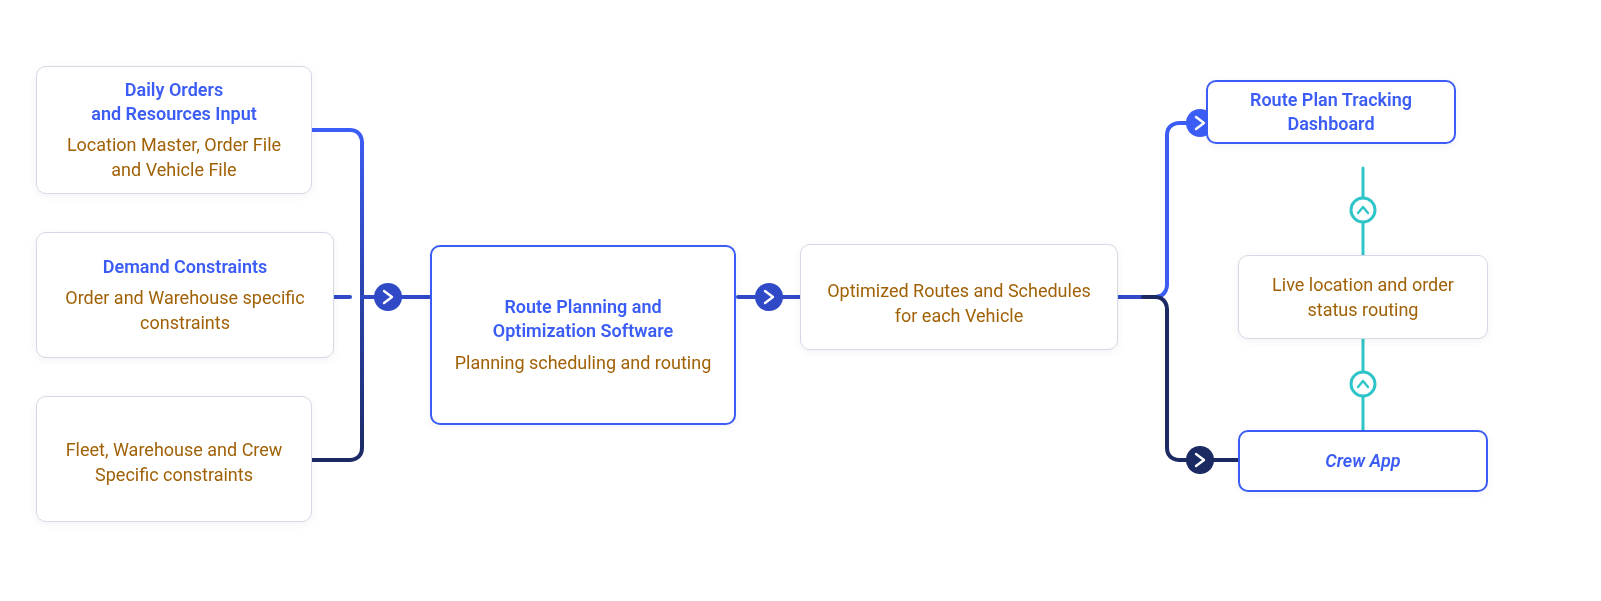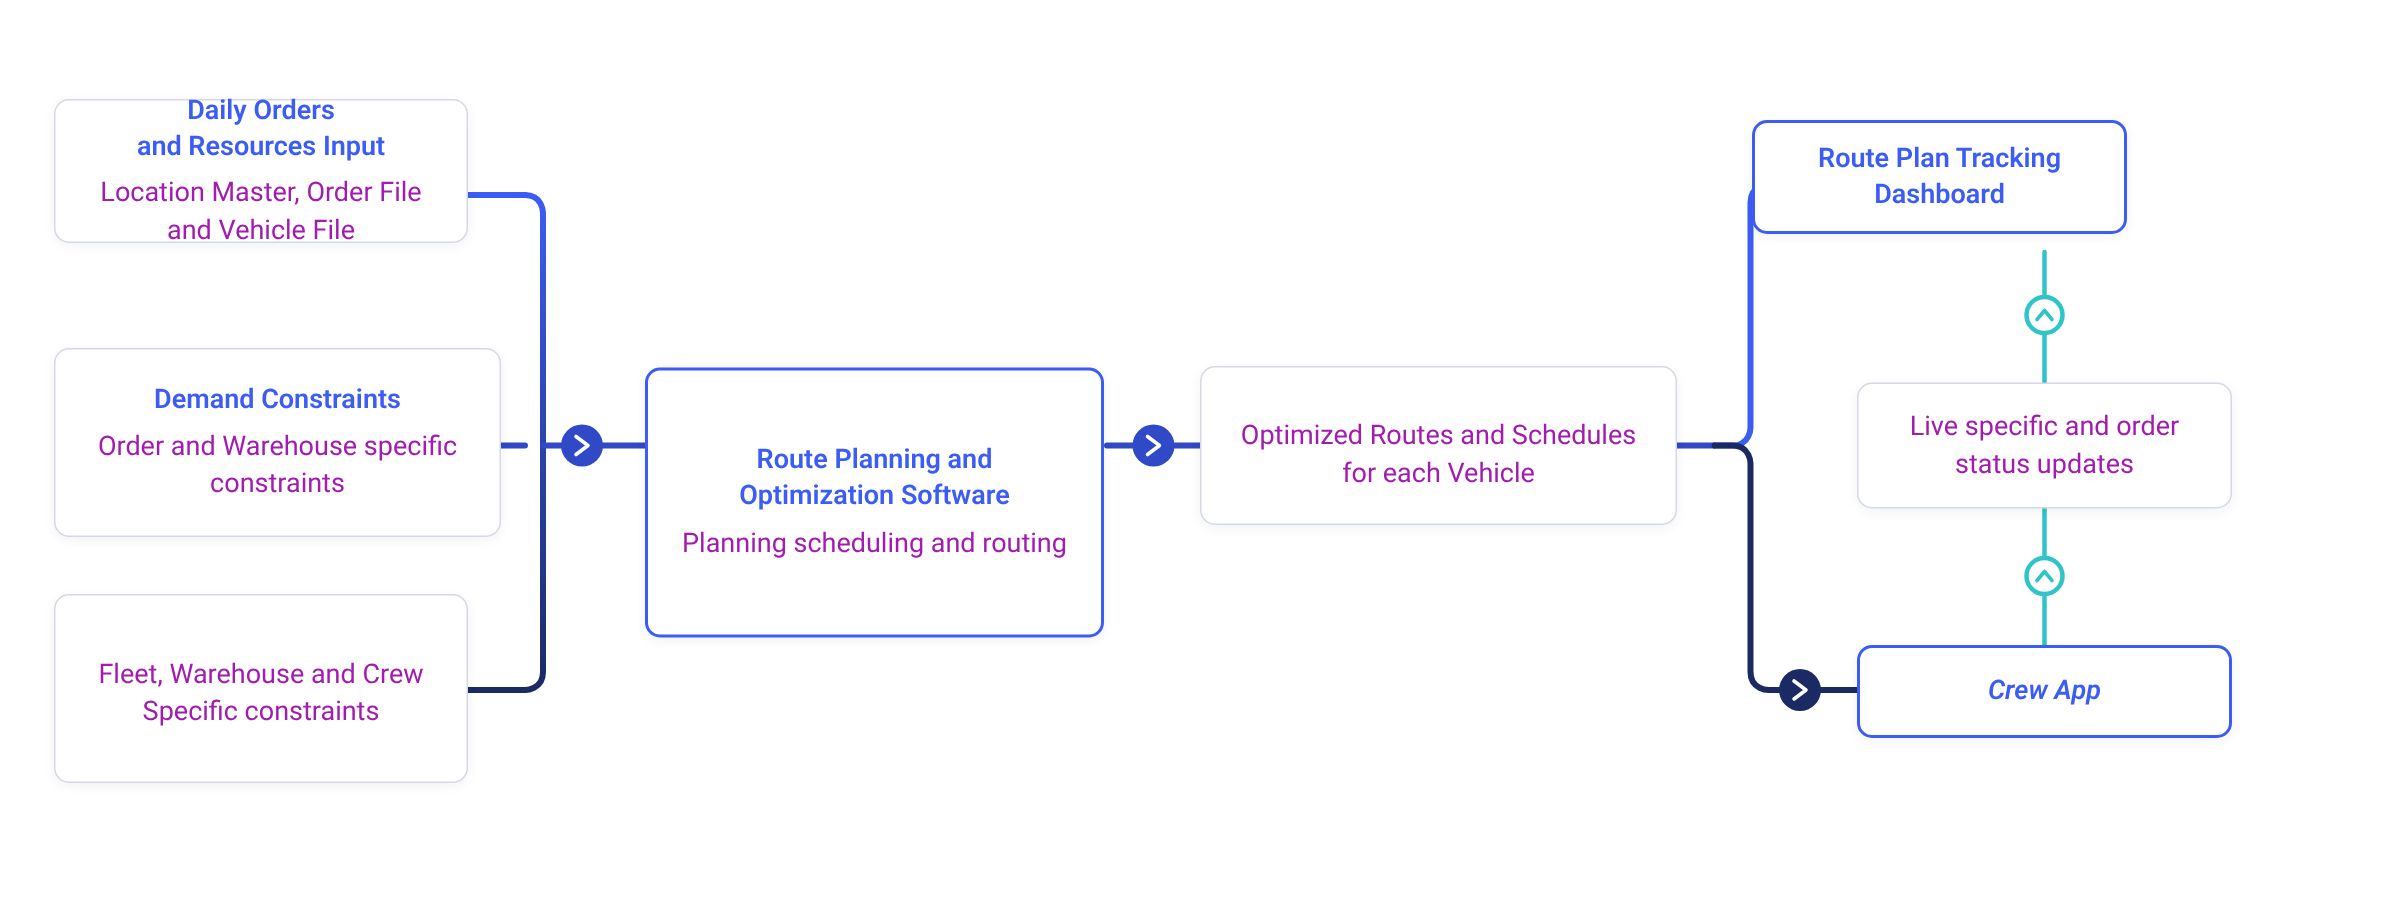--- a/index.html
+++ b/index.html
@@ -37,21 +37,21 @@
     border: 2px solid #3c5df5;
   }
   .title {
     color: #3c5df5;
     font-size: 18px;
     font-weight: 600;
     line-height: 1.35;
   }
   .body {
     margin-top: 6px;
-    color: #a21caf;
+    color: #a16207;
     font-size: 18px;
     line-height: 1.4;
     text-align: center;
   }
 </style>
 </head>
 <body>
 
 <svg class="conn" viewBox="0 0 1601 601">
   <defs>
@@ -120,21 +120,21 @@
   <g>
     <circle cx="1363" cy="384" r="12" fill="#fff" stroke="#2fc4c8" stroke-width="3"></circle>
     <polyline points="1358,387 1363,381 1368,387" fill="none" stroke="#2fc4c8" stroke-width="2.4" stroke-linecap="round" stroke-linejoin="round"></polyline>
   </g>
   <g>
     <circle cx="1363" cy="210" r="12" fill="#fff" stroke="#2fc4c8" stroke-width="3"></circle>
     <polyline points="1358,213 1363,207 1368,213" fill="none" stroke="#2fc4c8" stroke-width="2.4" stroke-linecap="round" stroke-linejoin="round"></polyline>
   </g>
 </svg>
 
-<div class="card" style="left:36px; top:66px; width:276px; height:96px;">
+<div class="card" style="left:36px; top:66px; width:276px; height:128px;">
   <div class="title">Daily Orders<br>and Resources Input</div>
   <div class="body">Location Master, Order File and Vehicle File</div>
 </div>
 
 <div class="card" style="left:36px; top:232px; width:298px; height:126px;">
   <div class="title">Demand Constraints</div>
   <div class="body">Order and Warehouse specific constraints</div>
 </div>
 
 <div class="card" style="left:36px; top:396px; width:276px; height:126px;">
@@ -143,23 +143,23 @@
 
 <div class="card accent" style="left:430px; top:207px; width:306px; height:180px;margin-top:38px;">
   <div class="title">Route Planning and Optimization Software</div>
   <div class="body">Planning scheduling and routing</div>
 </div>
 
 <div class="card" style="left:800px; top:244px; width:318px; height:106px;">
   <div class="body" style="margin-top:12px;">Optimized Routes and Schedules for each Vehicle</div>
 </div>
 
-<div class="card accent" style="left:1168px; top:80px; width:250px; height:76px;">
+<div class="card accent" style="left:1206px; top:80px; width:250px; height:64px;">
   <div class="title">Route Plan Tracking Dashboard</div>
 </div>
 
 <div class="card" style="left:1238px; top:255px; width:250px; height:84px;">
-  <div class="body" style="margin-top:0;">Live specific and order status updates</div>
+  <div class="body" style="margin-top:0;">Live location and order status routing</div>
 </div>
 
 <div class="card accent" style="left:1238px; top:430px; width:250px; height:62px;font-style:italic;">
   <div class="title">Crew App</div>
 </div>
 
 </body></html>

